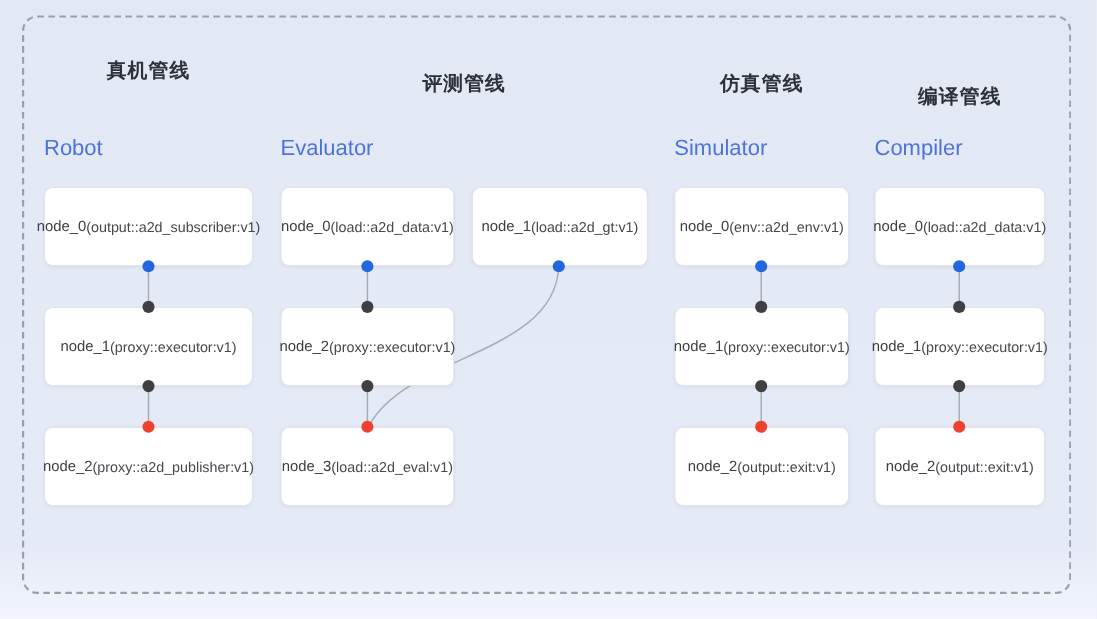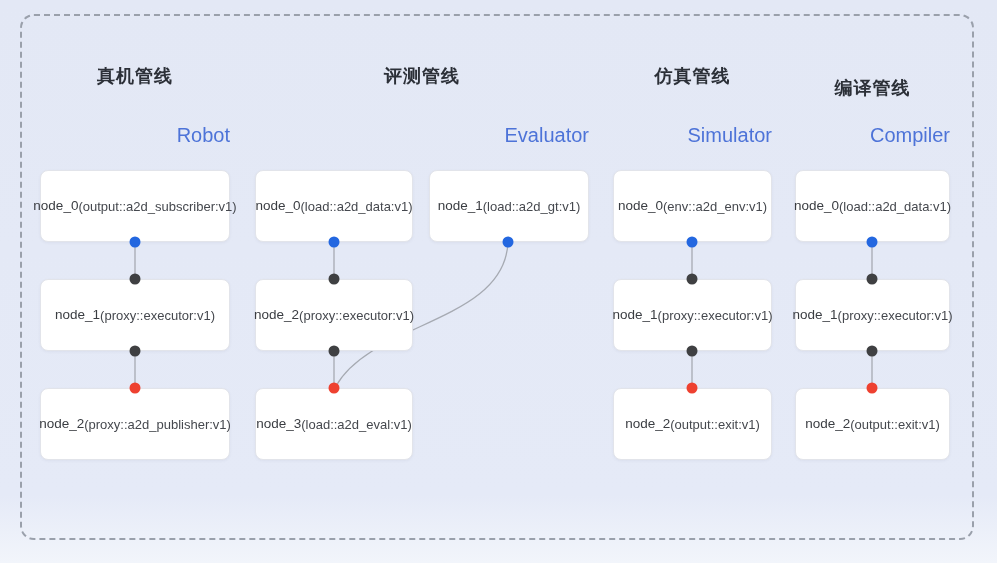--- a/index.html
+++ b/index.html
@@ -12,21 +12,21 @@
   }
   .frame{
     position:absolute;left:20px;top:14px;width:950px;height:522px;
     border:2px dashed #9aa0ab;border-radius:14px;z-index:0;
   }
   .title-zh{
     position:absolute;z-index:2;text-align:center;
     font-size:18px;font-weight:700;color:#2c3038;letter-spacing:1px;
   }
   .title-en{
-    position:absolute;z-index:2;text-align:right;
+    position:absolute;z-index:2;text-align:left;
     font-size:20px;font-weight:400;color:#4d73d8;
   }
   .node{
     position:absolute;z-index:2;height:72px;
     background:#ffffff;border:1px solid #e2e4ea;border-radius:8px;
     box-shadow:0 1px 3px rgba(60,70,100,0.06);
     display:flex;flex-direction:row;align-items:center;justify-content:center;
     box-sizing:border-box;
   }
   .node-name{font-size:13.5px;color:#3a3d42;line-height:20px;}
@@ -48,21 +48,21 @@
       <line x1="334" y1="242" x2="334" y2="279"></line>
       <line x1="334" y1="351" x2="334" y2="388"></line>
       <path d="M508,242 C505,322 372,322 336,386"></path>
       <line x1="692" y1="242" x2="692" y2="279"></line>
       <line x1="692" y1="351" x2="692" y2="388"></line>
       <line x1="872" y1="242" x2="872" y2="279"></line>
       <line x1="872" y1="351" x2="872" y2="388"></line>
     </g>
   </svg>
 
-  <div class="title-zh" style="left:40px;top:64px;width:190px">真机管线</div>
+  <div class="title-zh" style="left:40px;top:52px;width:190px">真机管线</div>
   <div class="title-en" style="left:40px;top:124px;width:190px">Robot</div>
   <div class="node" style="left:40px;top:170px;width:190px">
     <div class="node-name">node_0</div>
     <div class="node-type">(output::a2d_subscriber:v1)</div>
   </div>
   <div class="node" style="left:40px;top:279px;width:190px">
     <div class="node-name">node_1</div>
     <div class="node-type">(proxy::executor:v1)</div>
   </div>
   <div class="node" style="left:40px;top:388px;width:190px">

